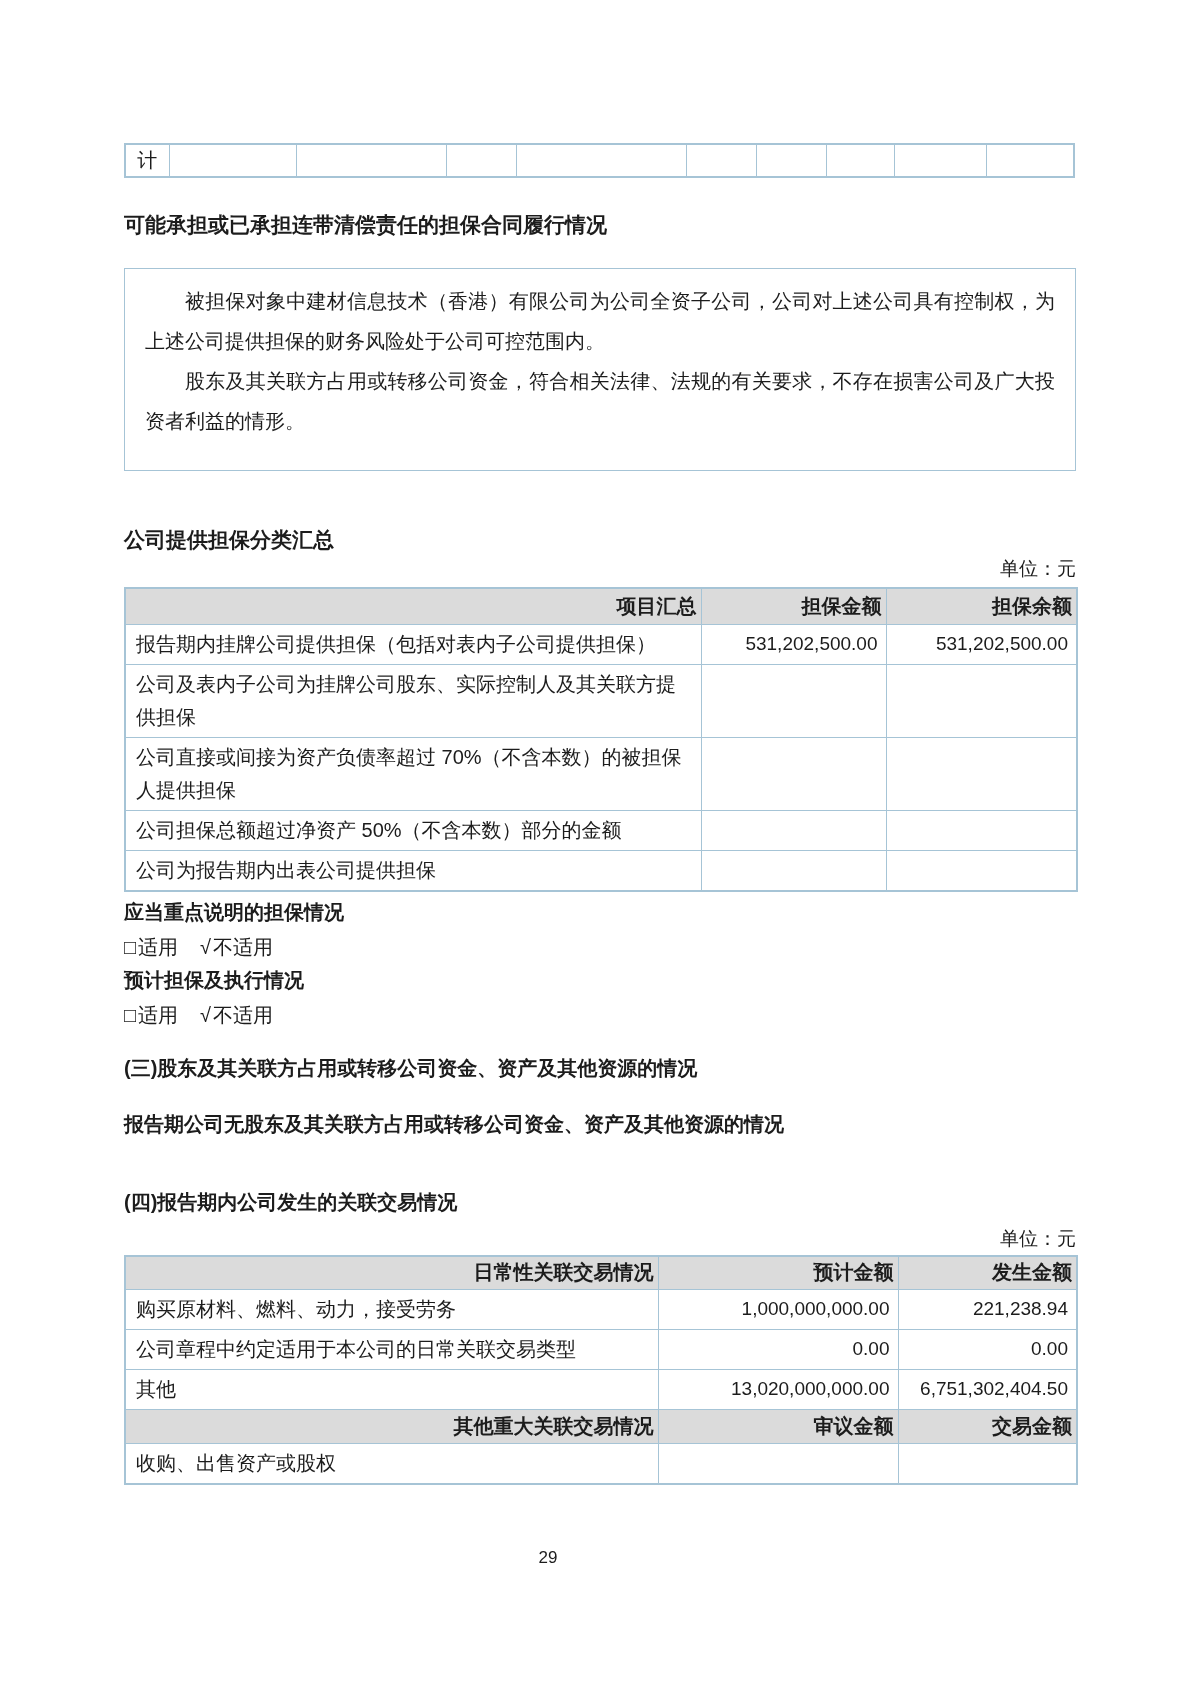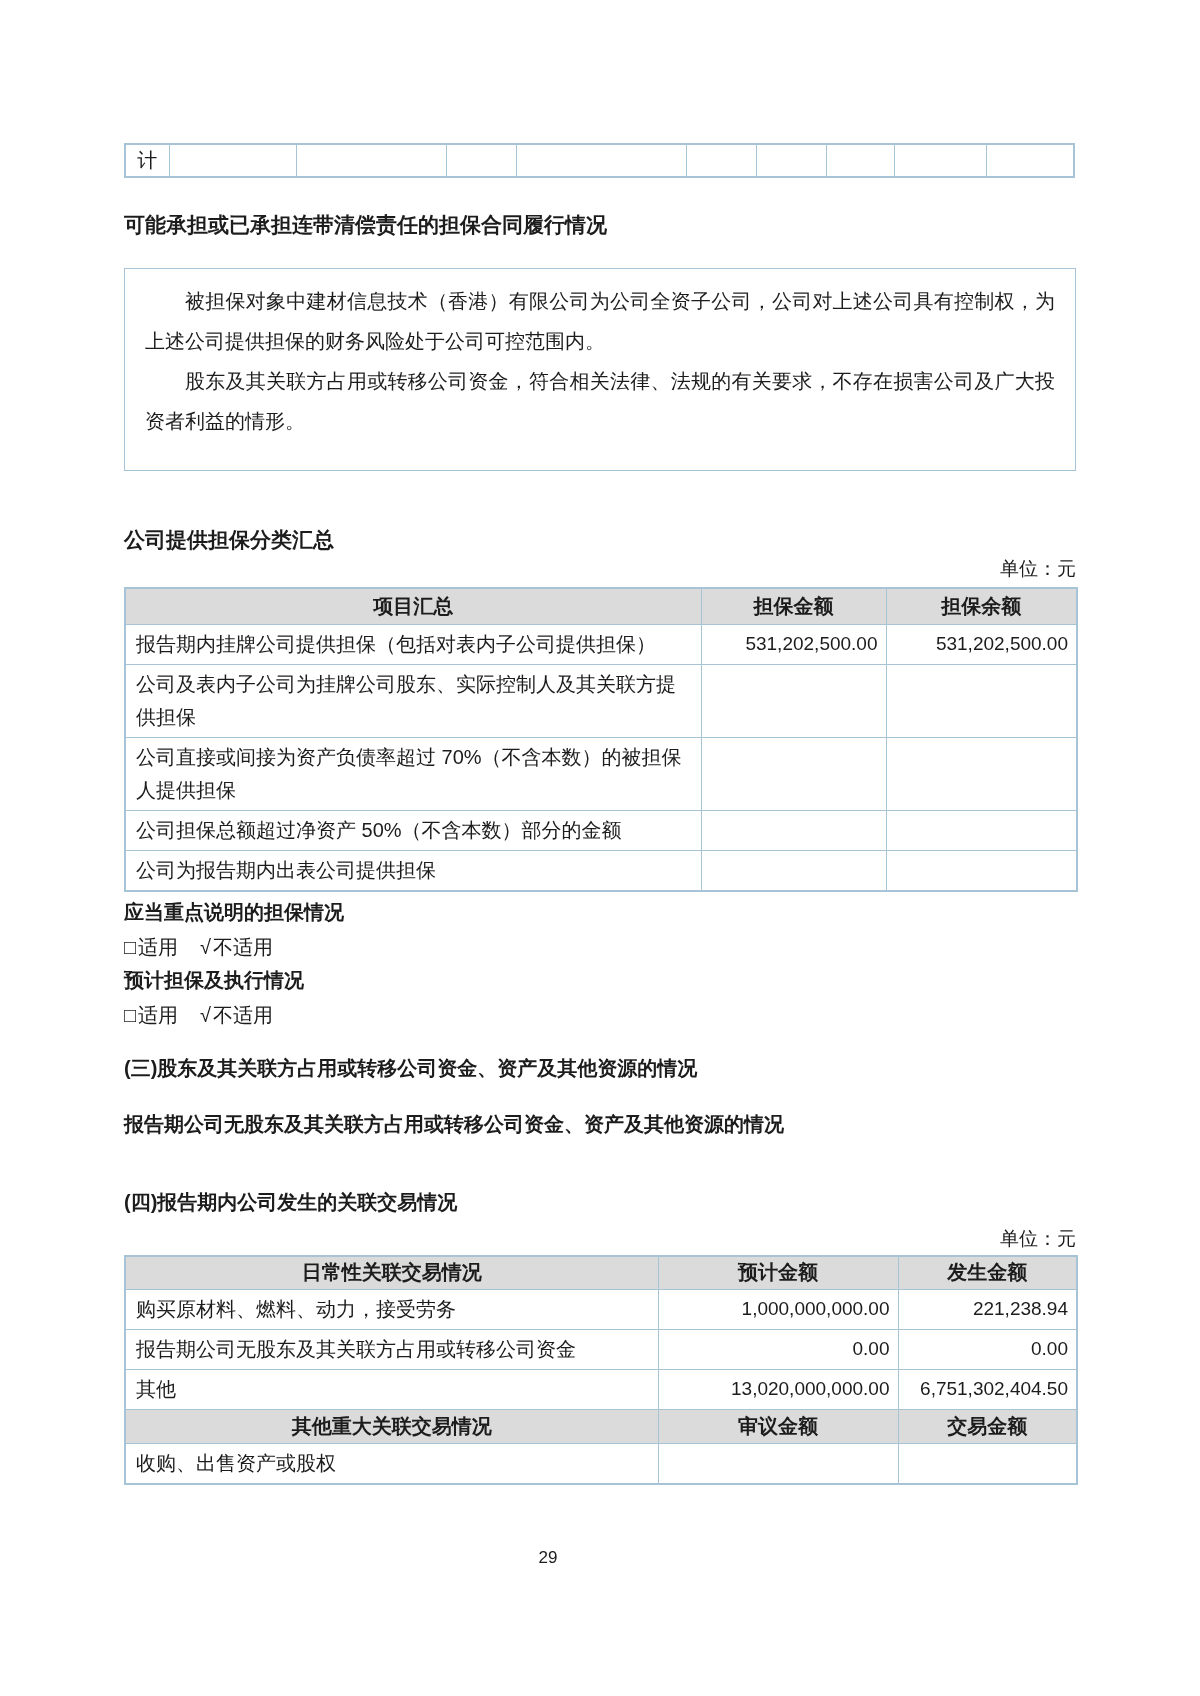--- a/index.html
+++ b/index.html
@@ -9,21 +9,21 @@
   }
   html,body{margin:0;padding:0;}
   body{
     width:1200px;height:1696px;background:#ffffff;position:relative;
     font-family:"Liberation Sans", sans-serif;color:var(--text);
   }
   .abs{position:absolute;}
   .content-x{left:124px;width:952px;}
   table{border-collapse:collapse;table-layout:fixed;border:2px solid var(--border);background:#fff;}
   td{border:1px solid var(--border);font-size:20px;vertical-align:middle;padding:2px 10px;overflow:hidden;}
-  tr.hdr td{background:var(--header-bg);text-align:center;font-weight:bold;padding:2px 4px;}
+  tr.hdr td{background:var(--header-bg);text-align:right;font-weight:bold;padding:2px 4px;}
   td.num{text-align:right;padding-right:8px;font-size:19px;}
   td.item{line-height:33px;padding:3px 10px;}
   .heading{font-weight:bold;font-size:21px;line-height:26px;white-space:nowrap;}
   .subheading{font-weight:bold;font-size:20px;line-height:25px;white-space:nowrap;}
   .note-box{
     border:1px solid var(--border);box-sizing:border-box;
     padding:12px 20px 29px 20px;background:#fff;
   }
   .note-box p{margin:0;text-indent:2em;font-size:20px;line-height:40px;text-align:justify;}
   .unit{font-size:19px;text-align:right;}
@@ -154,21 +154,21 @@
     <td>日常性关联交易情况</td>
     <td>预计金额</td>
     <td>发生金额</td>
   </tr>
   <tr style="height:33px;">
     <td class="item">购买原材料、燃料、动力，接受劳务</td>
     <td class="num">1,000,000,000.00</td>
     <td class="num">221,238.94</td>
   </tr>
   <tr style="height:35px;">
-    <td class="item">报告期公司无股东及其关联方占用或转移公司资金</td>
+    <td class="item">公司章程中约定适用于本公司的日常关联交易类型</td>
     <td class="num">0.00</td>
     <td class="num">0.00</td>
   </tr>
   <tr style="height:36px;">
     <td class="item">其他</td>
     <td class="num">13,020,000,000.00</td>
     <td class="num">6,751,302,404.50</td>
   </tr>
   <tr class="hdr" style="height:34px;">
     <td>其他重大关联交易情况</td>

